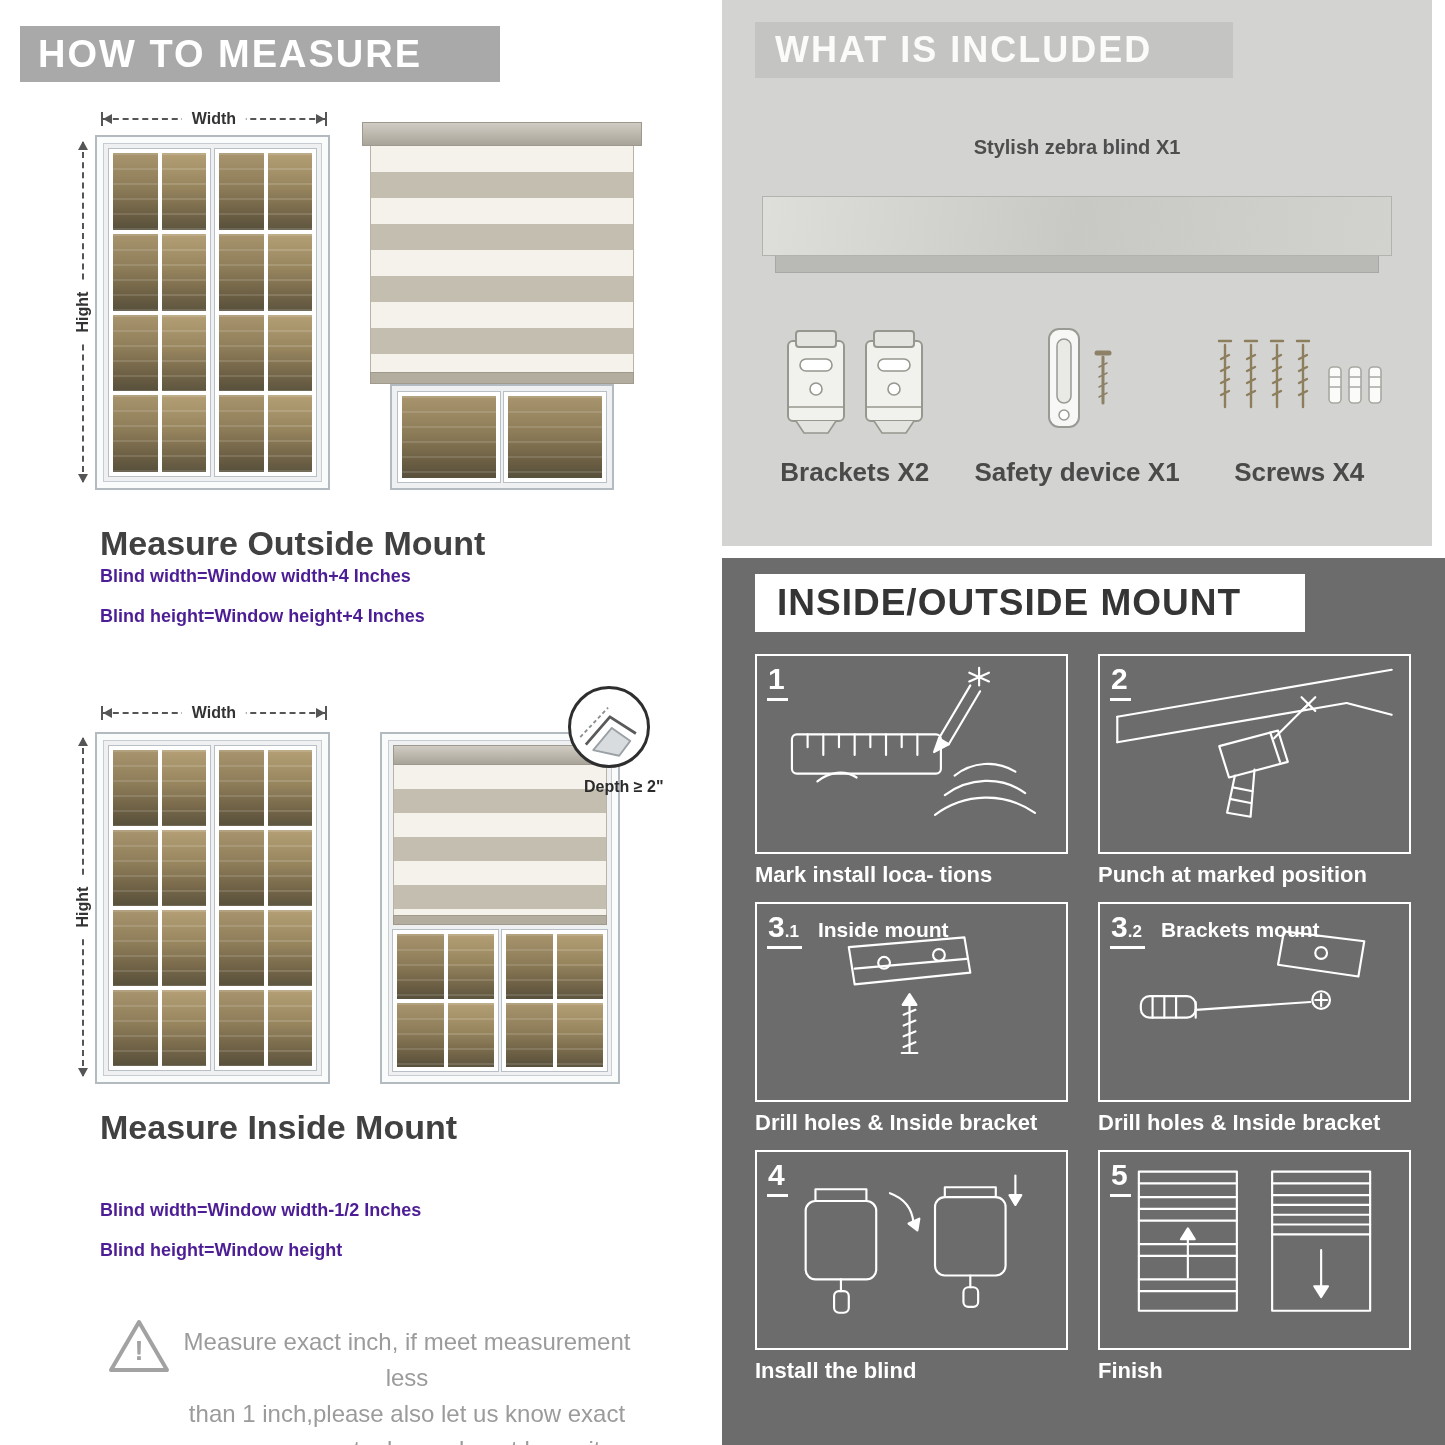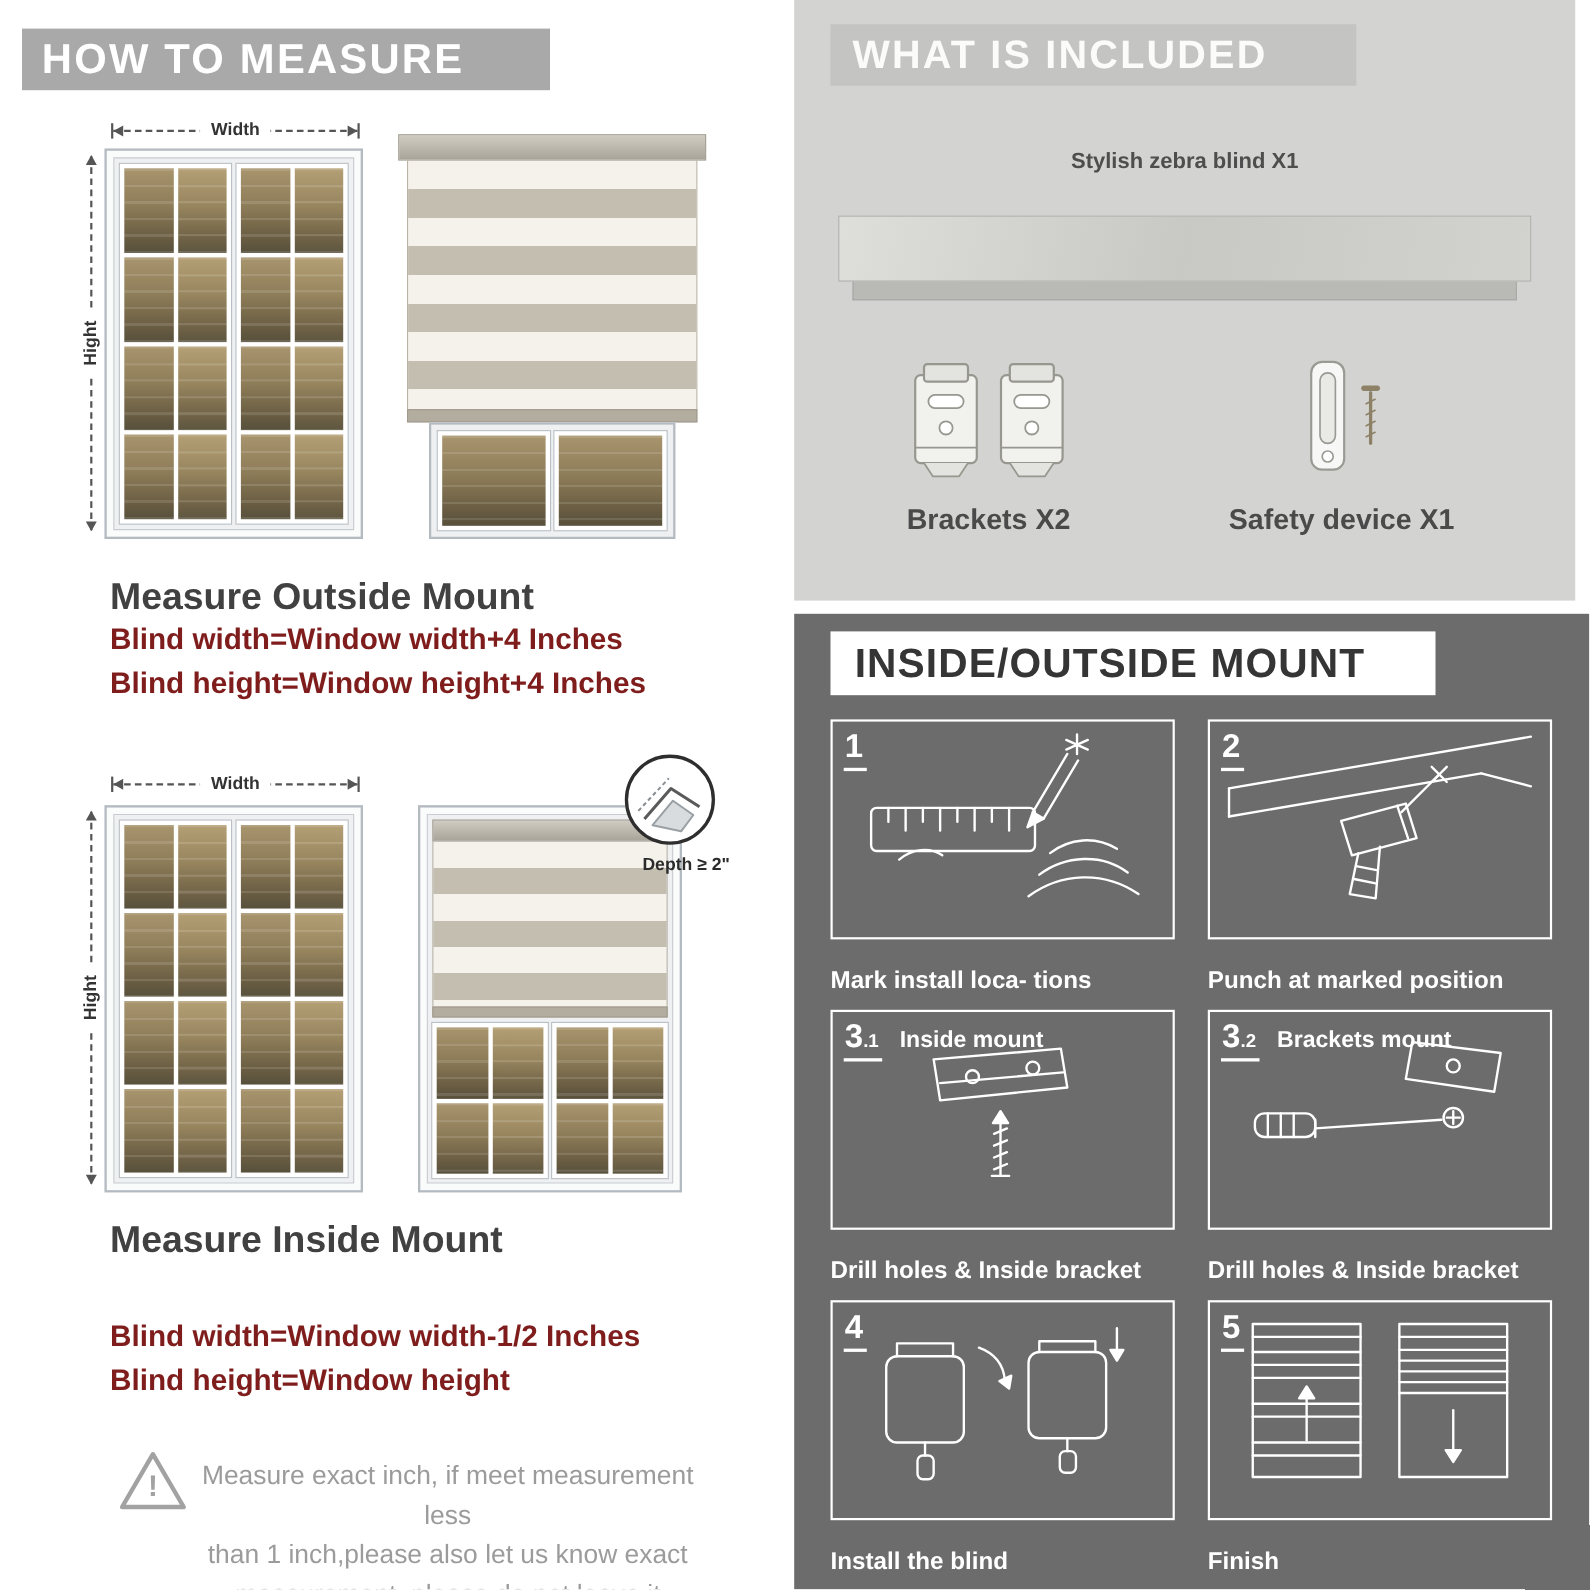--- a/index.html
+++ b/index.html
@@ -59,21 +59,21 @@
   .blind-in-frame .rail { height:10px; background:#b3ada0; border:1px solid #a09a8d; margin-bottom:5px; }
   .blind-in-frame .lower { flex:1; display:flex; gap:4px; }
   .sash.r2 { grid-template-rows:1fr 1fr; }
 
   .detail-circle { position:absolute; width:82px; height:82px; border-radius:50%; background:#fff;
     border:3px solid #2e2e2e; overflow:hidden; }
   .detail-circle svg { width:100%; height:100%; display:block; }
   .depth-label { position:absolute; font-size:16px; font-weight:bold; color:#2b2b2b; white-space:nowrap; }
 
   .h-title { position:absolute; font-size:34px; font-weight:bold; color:#414141; white-space:nowrap; }
-  .h-line  { position:absolute; font-size:27px; font-weight:bold; color:#7f1d1d; white-space:nowrap; }
+  .h-line  { position:absolute; font-size:18px; font-weight:bold; color:#4c1d95; white-space:nowrap; }
 
   .warn-tri { position:absolute; left:106px; top:1316px; width:66px; height:60px; }
   .warn-tri svg { position:absolute; inset:0; width:100%; height:100%; }
   .warn-tri .excl { position:absolute; left:0; top:20px; width:100%; text-align:center;
     font-size:27px; font-weight:bold; color:#a2a2a2; }
   .warn-text { position:absolute; left:172px; top:1324px; width:470px; font-size:24px; color:#9b9b9b;
     line-height:1.5; text-align:center; white-space:pre-line; }
 
   
   .included { position:absolute; left:722px; top:0; width:710px; height:546px; background:#d3d3d1; }
@@ -100,21 +100,21 @@
     padding-left:22px; }
   .steps-grid { position:absolute; left:33px; top:96px; width:656px; display:grid;
     grid-template-columns:1fr 1fr; column-gap:30px; row-gap:14px; }
   .panel { position:relative; height:200px; border:2.5px solid #fff; }
   .panel svg { position:absolute; inset:0; width:100%; height:100%; }
   .step-head { position:absolute; top:6px; left:10px; z-index:2; color:#fff; display:flex; align-items:baseline; }
   .numwrap { border-bottom:3px solid #fff; padding:0 3px 2px 1px; }
   .numwrap .num { font-size:30px; font-weight:bold; }
   .numwrap .sub { font-size:17px; font-weight:bold; }
   .step-head .tag { font-size:21px; font-weight:bold; margin-left:16px; }
-  .caption { margin-top:24px; color:#fff; font-size:22px; font-weight:bold; white-space:nowrap; }
+  .caption { margin-top:8px; color:#fff; font-size:22px; font-weight:bold; white-space:nowrap; }
   .lineart { fill:none; stroke:#fff; stroke-width:2.2; stroke-linecap:round; stroke-linejoin:round; }
 </style>
 </head>
 <body>
 
 <div class="stage">
 
   <div class="banner">
     <span>HOW TO MEASURE</span>
   </div>
@@ -289,20 +289,39 @@
             <g stroke="#8d8268" fill="none" stroke-linecap="round">
               <path d="M86 34 v46" stroke-width="3"></path>
               <path d="M80 30 h12" stroke-width="5"></path>
               <path d="M82 44 l8 -4 M82 54 l8 -4 M82 64 l8 -4 M82 74 l8 -4" stroke-width="1.6"></path>
             </g>
           </svg>
         </div>
         <div class="lbl">Safety device X1</div>
       </div>
 
+      <div class="hw">
+        <div class="icon">
+          <svg width="180" height="120" viewBox="0 0 180 120">
+            <g stroke="#8d7f5d" fill="none" stroke-linecap="round">
+              <path d="M16 22 v62 M10 18 h12 M12 36 l8 -4 M12 48 l8 -4 M12 60 l8 -4 M12 72 l8 -4" stroke-width="2.4"></path>
+              <path d="M42 22 v62 M36 18 h12 M38 36 l8 -4 M38 48 l8 -4 M38 60 l8 -4 M38 72 l8 -4" stroke-width="2.4"></path>
+              <path d="M68 22 v62 M62 18 h12 M64 36 l8 -4 M64 48 l8 -4 M64 60 l8 -4 M64 72 l8 -4" stroke-width="2.4"></path>
+              <path d="M94 22 v62 M88 18 h12 M90 36 l8 -4 M90 48 l8 -4 M90 60 l8 -4 M90 72 l8 -4" stroke-width="2.4"></path>
+            </g>
+            <g fill="#fbfbf9" stroke="#a8a8a2" stroke-width="1.6">
+              <rect x="120" y="44" width="12" height="36" rx="4"></rect>
+              <rect x="140" y="44" width="12" height="36" rx="4"></rect>
+              <rect x="160" y="44" width="12" height="36" rx="4"></rect>
+              <path d="M120 54 h12 M120 64 h12 M140 54 h12 M140 64 h12 M160 54 h12 M160 64 h12" fill="none"></path>
+            </g>
+          </svg>
+        </div>
+        <div class="lbl">Screws X4</div>
+      </div>
     </div>
   </div>
 
   <div class="mount">
     <div class="band">
       <span>INSIDE/OUTSIDE MOUNT</span>
     </div>
 
     <div class="steps-grid">
 

